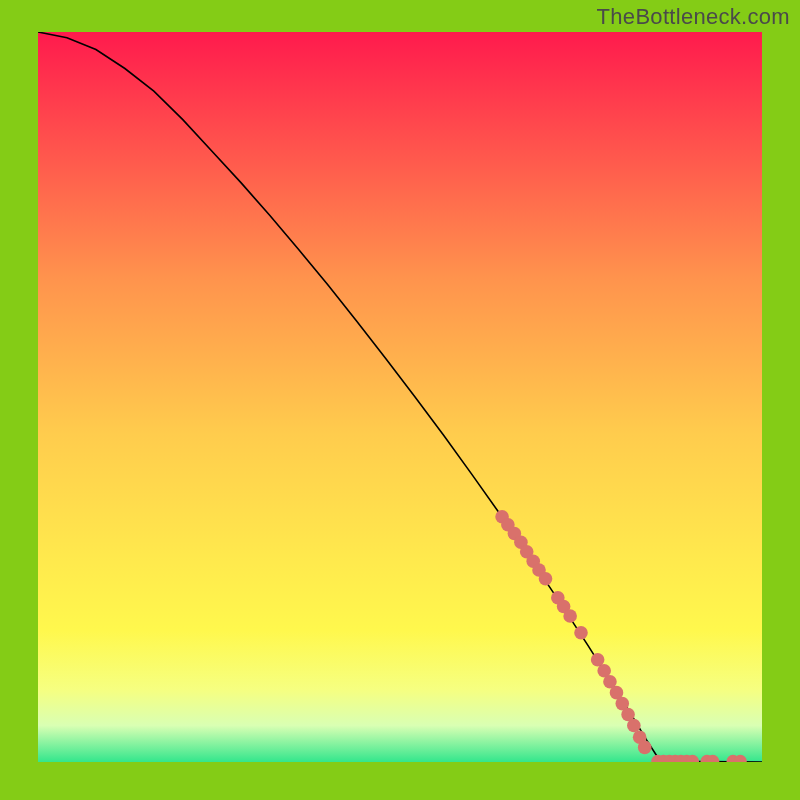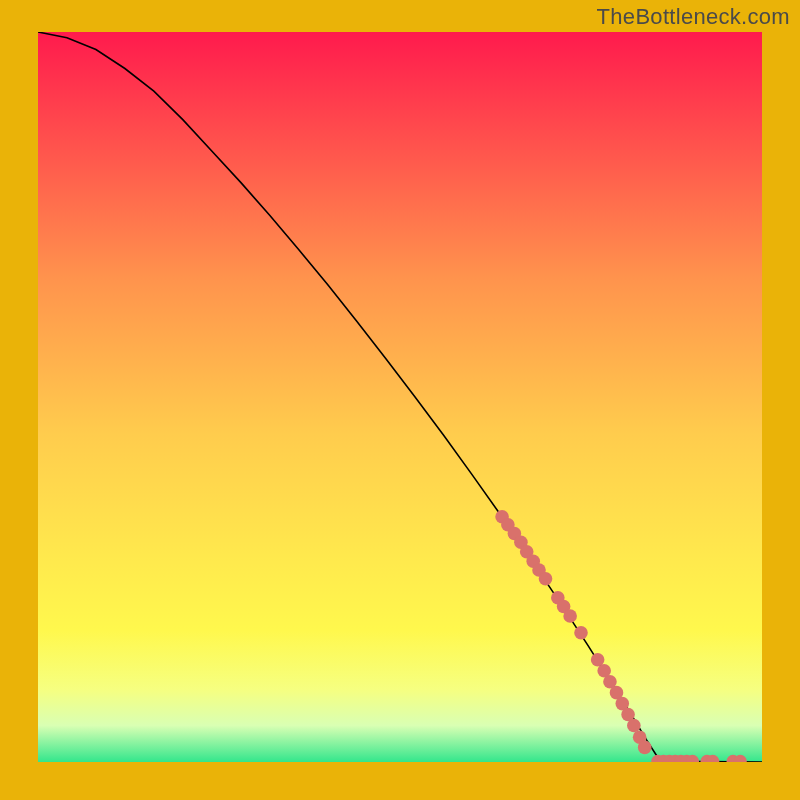--- a/index.html
+++ b/index.html
@@ -11,21 +11,21 @@
     font-family: Arial, Helvetica, sans-serif;
     overflow: hidden;
   }
 
   .frame {
     position: absolute;
     left: 0;
     top: 0;
     width: 800px;
     height: 800px;
-    background: #eab308;
+    background: #84cc16;
   }
 
   .watermark {
     position: absolute;
     top: 4px;
     right: 10px;
     color: #4a4a4a;
     font-size: 22px;
     font-weight: 500;
     letter-spacing: 0.3px;

